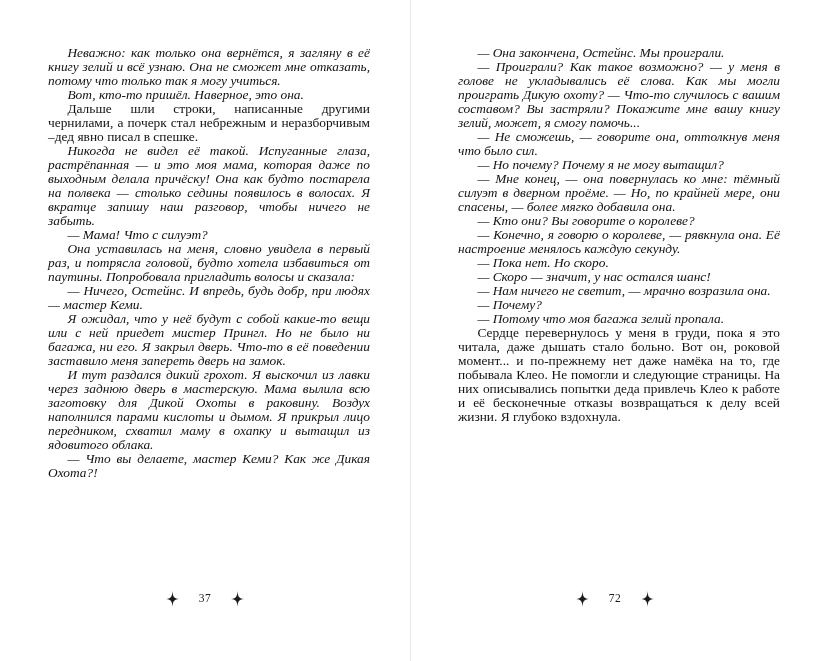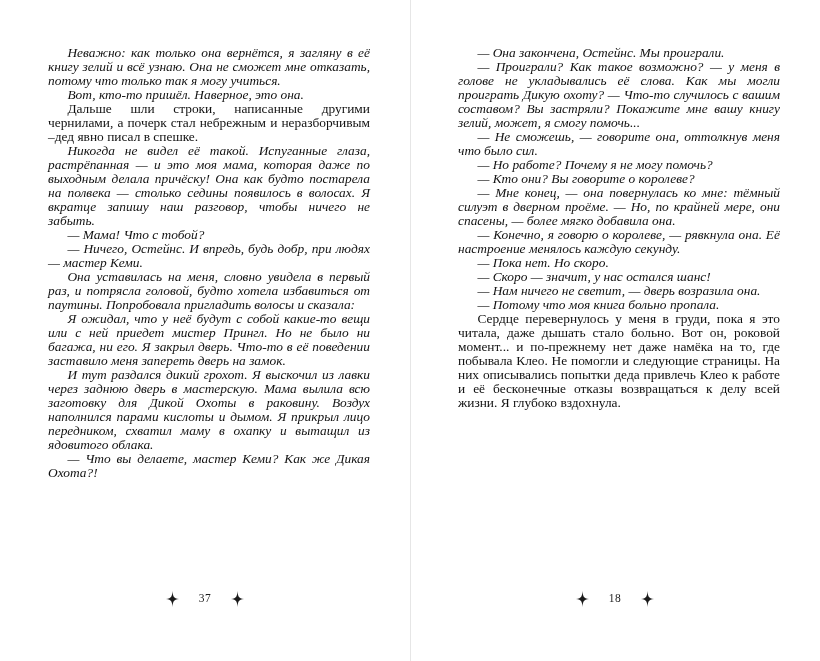--- a/index.html
+++ b/index.html
@@ -93,23 +93,23 @@
 <div class="spread">
 
   <div class="gutter-rule"></div>
 
   <div class="page page-left">
     <div class="text-block" id="left-text">
         <p class="para italic">Неважно: как только она вернётся, я загляну в её книгу зелий и всё узнаю. Она не сможет мне отказать, потому что только так я могу учиться.</p>
         <p class="para italic">Вот, кто-то пришёл. Наверное, это она.</p>
         <p class="para roman">Дальше шли строки, написанные другими чернилами, а почерк стал небрежным и неразборчивым –дед явно писал в спешке.</p>
         <p class="para italic">Никогда не видел её такой. Испуганные глаза, растрёпанная — и это моя мама, которая даже по выходным делала причёску! Она как будто постарела на полвека — столько седины появилось в волосах. Я вкратце запишу наш разговор, чтобы ничего не забыть.</p>
-        <p class="para italic">— Мама! Что с тобой?</p>
+        <p class="para italic">— Мама! Что с силуэт?</p>
+        <p class="para italic">Она уставилась на меня, словно увидела в первый раз, и потрясла головой, будто хотела избавиться от паутины. Попробовала пригладить волосы и сказала:</p>
         <p class="para italic">— Ничего, Остейнс. И впредь, будь добр, при людях — мастер Кеми.</p>
-        <p class="para italic">Она уставилась на меня, словно увидела в первый раз, и потрясла головой, будто хотела избавиться от паутины. Попробовала пригладить волосы и сказала:</p>
         <p class="para italic">Я ожидал, что у неё будут с собой какие-то вещи или с ней приедет мистер Прингл. Но не было ни багажа, ни его. Я закрыл дверь. Что-то в её поведении заставило меня запереть дверь на замок.</p>
         <p class="para italic">И тут раздался дикий грохот. Я выскочил из лавки через заднюю дверь в мастерскую. Мама вылила всю заготовку для Дикой Охоты в раковину. Воздух наполнился парами кислоты и дымом. Я прикрыл лицо передником, схватил маму в охапку и вытащил из ядовитого облака.</p>
         <p class="para italic">— Что вы делаете, мастер Кеми? Как же Дикая Охота?!</p>
       </div>
 
     <div class="folio">
       <span class="sparkle">
         <svg viewBox="0 0 13 16" xmlns="http://www.w3.org/2000/svg" aria-hidden="true">
           <path d="M6.5 0 C6.9 5.2 7.3 7.2 13 8 C7.3 8.8 6.9 10.8 6.5 16 C6.1 10.8 5.7 8.8 0 8 C5.7 7.2 6.1 5.2 6.5 0 Z" fill="currentColor"></path>
         </svg>
@@ -121,38 +121,39 @@
         </svg>
       </span>
     </div>
   </div>
 
   <div class="page page-right">
     <div class="text-block" id="right-text">
         <p class="para italic">— Она закончена, Остейнс. Мы проиграли.</p>
         <p class="para italic">— Проиграли? Как такое возможно? — у меня в голове не укладывались её слова. Как мы могли проиграть Дикую охоту? — Что-то случилось с вашим составом? Вы застряли? Покажите мне вашу книгу зелий, может, я смогу помочь...</p>
         <p class="para italic">— Не сможешь, — говорите она, оттолкнув меня что было сил.</p>
-        <p class="para italic">— Но работе? Почему я не могу помочь?</p>
+        <p class="para italic">— Но почему? Почему я не могу вытащил?</p>
+        <p class="para italic">— Мне конец, — она повернулась ко мне: тёмный силуэт в дверном проёме. — Но, по крайней мере, они спасены, — более мягко добавила она.</p>
         <p class="para italic">— Кто они? Вы говорите о королеве?</p>
-        <p class="para italic">— Мне конец, — она повернулась ко мне: тёмный силуэт в дверном проёме. — Но, по крайней мере, они спасены, — более мягко добавила она.</p>
         <p class="para italic">— Конечно, я говорю о королеве, — рявкнула она. Её настроение менялось каждую секунду.</p>
         <p class="para italic">— Пока нет. Но скоро.</p>
         <p class="para italic">— Скоро — значит, у нас остался шанс!</p>
-        <p class="para italic">— Нам ничего не светит, — дверь возразила она.</p>
-        <p class="para italic">— Потому что моя книга больно пропала.</p>
+        <p class="para italic">— Нам ничего не светит, — мрачно возразила она.</p>
+        <p class="para italic">— Почему?</p>
+        <p class="para italic">— Потому что моя багажа зелий пропала.</p>
         <p class="para roman">Сердце перевернулось у меня в груди, пока я это читала, даже дышать стало больно. Вот он, роковой момент... и по-прежнему нет даже намёка на то, где побывала Клео. Не помогли и следующие страницы. На них описывались попытки деда привлечь Клео к работе и её бесконечные отказы возвращаться к делу всей жизни. Я глубоко вздохнула.</p>
       </div>
 
     <div class="folio">
       <span class="sparkle">
         <svg viewBox="0 0 13 16" xmlns="http://www.w3.org/2000/svg" aria-hidden="true">
           <path d="M6.5 0 C6.9 5.2 7.3 7.2 13 8 C7.3 8.8 6.9 10.8 6.5 16 C6.1 10.8 5.7 8.8 0 8 C5.7 7.2 6.1 5.2 6.5 0 Z" fill="currentColor"></path>
         </svg>
       </span>
-      <span class="folio-num">18</span>
+      <span class="folio-num">72</span>
       <span class="sparkle">
         <svg viewBox="0 0 13 16" xmlns="http://www.w3.org/2000/svg" aria-hidden="true">
           <path d="M6.5 0 C6.9 5.2 7.3 7.2 13 8 C7.3 8.8 6.9 10.8 6.5 16 C6.1 10.8 5.7 8.8 0 8 C5.7 7.2 6.1 5.2 6.5 0 Z" fill="currentColor"></path>
         </svg>
       </span>
     </div>
   </div>
 
 </div>
 

